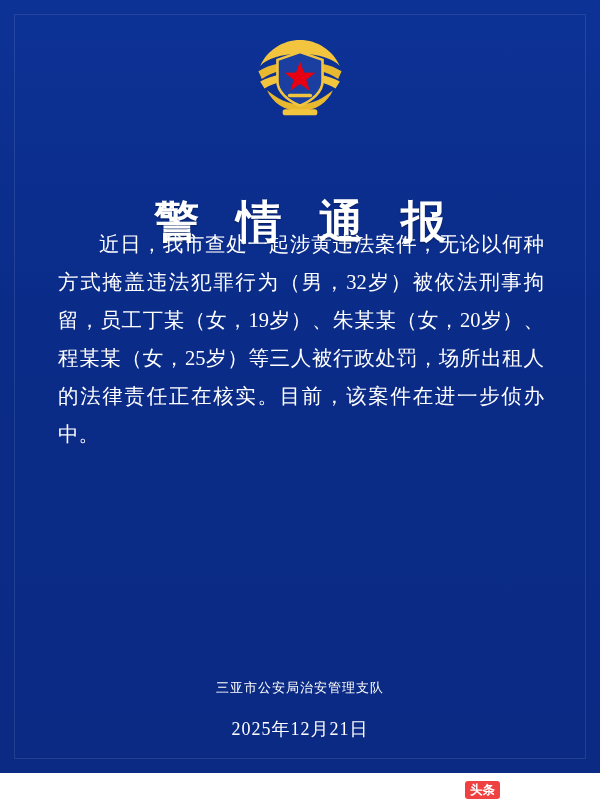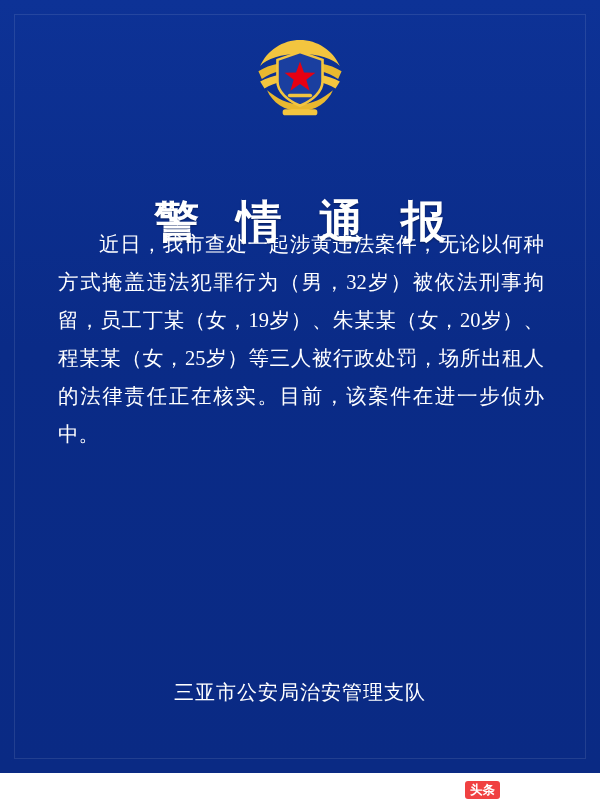--- a/index.html
+++ b/index.html
@@ -92,21 +92,21 @@
   .signature {
     position: absolute;
     left: 0;
     width: 600px;
     text-align: center;
     color: #ffffff;
     font-family: "Liberation Serif", "DejaVu Serif", serif;
   }
   .sig-org {
     top: 679px;
-    font-size: 20px;
+    font-size: 13px;
     letter-spacing: 1px;
   }
   .sig-date {
     top: 717px;
     font-size: 18px;
     letter-spacing: 1px;
   }
 
   
   .footer {
@@ -173,17 +173,18 @@
     </svg>
   </div>
 
   <div class="title">警 情 通 报</div>
 
   <div class="body-text">
     <p>近日，我市查处一起涉黄违法案件，无论以何种方式掩盖违法犯罪行为（男，32岁）被依法刑事拘留，员工丁某（女，19岁）、朱某某（女，20岁）、程某某（女，25岁）等三人被行政处罚，场所出租人的法律责任正在核实。目前，该案件在进一步侦办中。</p>
   </div>
 
   <div class="signature sig-org">三亚市公安局治安管理支队</div>
+  <div class="signature sig-date">2025年12月21日</div>
 </div>
 
 <div class="footer">
   <span class="toutiao-logo">头条</span>
 </div>
 
 </body></html>

